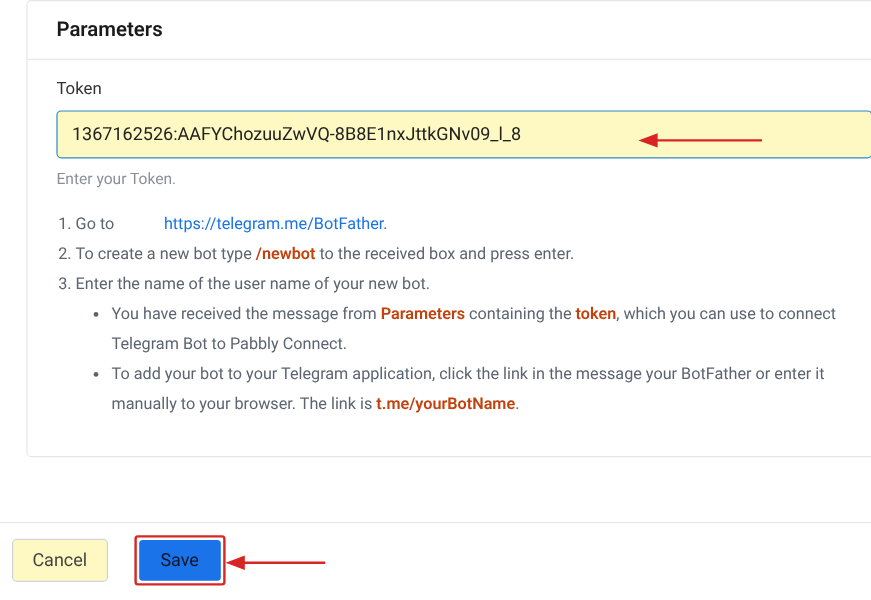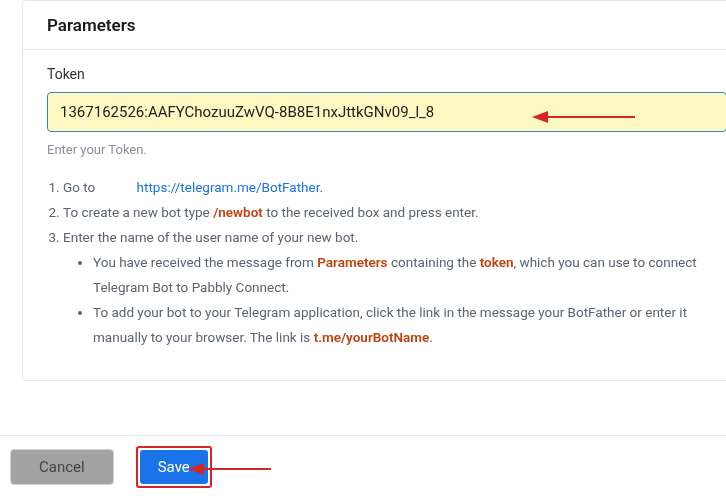--- a/index.html
+++ b/index.html
@@ -90,40 +90,40 @@
       left: 0;
       right: 0;
       padding: 10px 0 12px 10px;
       border-top: 1px solid #e5e7eb;
       background: #fff;
       display: flex;
       align-items: center;
       gap: 22px;
     }
     .btn-cancel {
-      background: #a3a3a3;
+      background: #fef9c3;
       border: 1px solid #d1d5db;
       color: #444;
-      padding: 8px 28px;
+      padding: 8px 16px;
       font-size: 15px;
       border-radius: 4px;
       cursor: pointer;
       font-family: inherit;
     }
     .btn-save-wrap {
       position: relative;
       display: inline-block;
       border: 2.5px solid #d92424;
       border-radius: 3px;
       padding: 2px;
     }
     .btn-save {
       background: #1a73e8;
       border: none;
-      color: #ffffff;
+      color: #0f172a;
       padding: 8px 18px;
       font-size: 15px;
       border-radius: 3px;
       cursor: pointer;
       font-family: inherit;
     }
     .arrow {
       position: absolute;
       pointer-events: none;
     }

